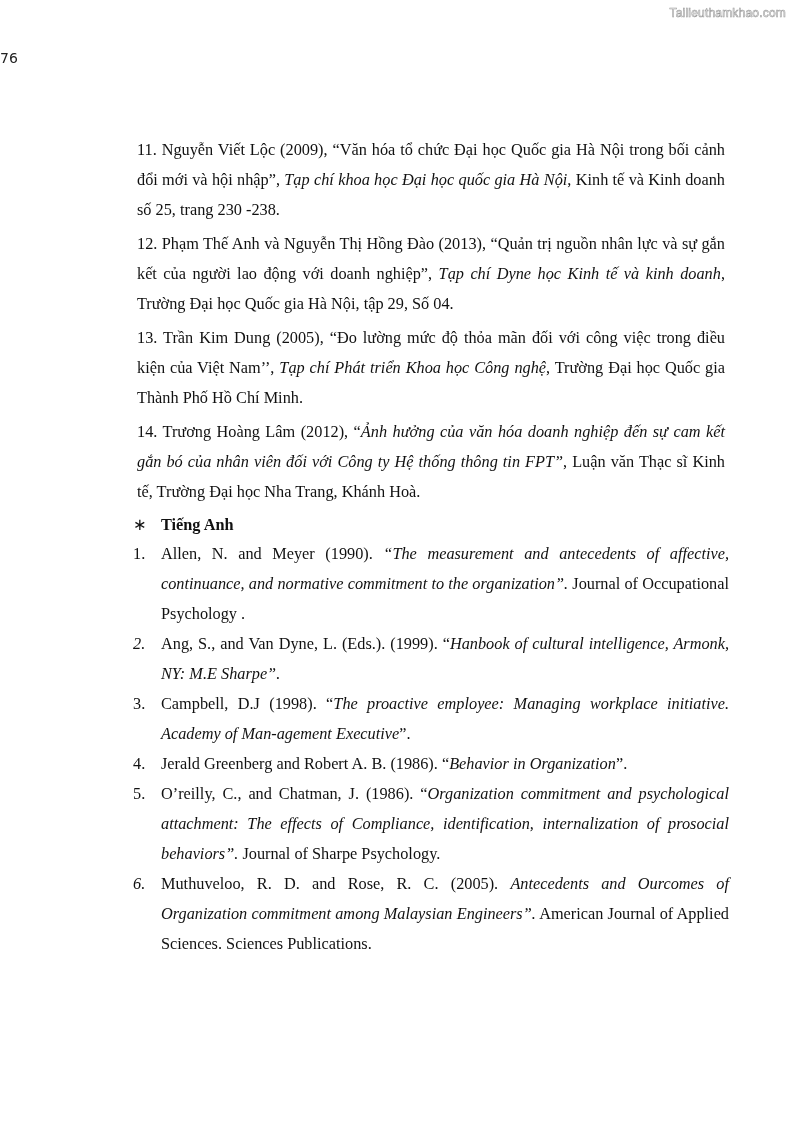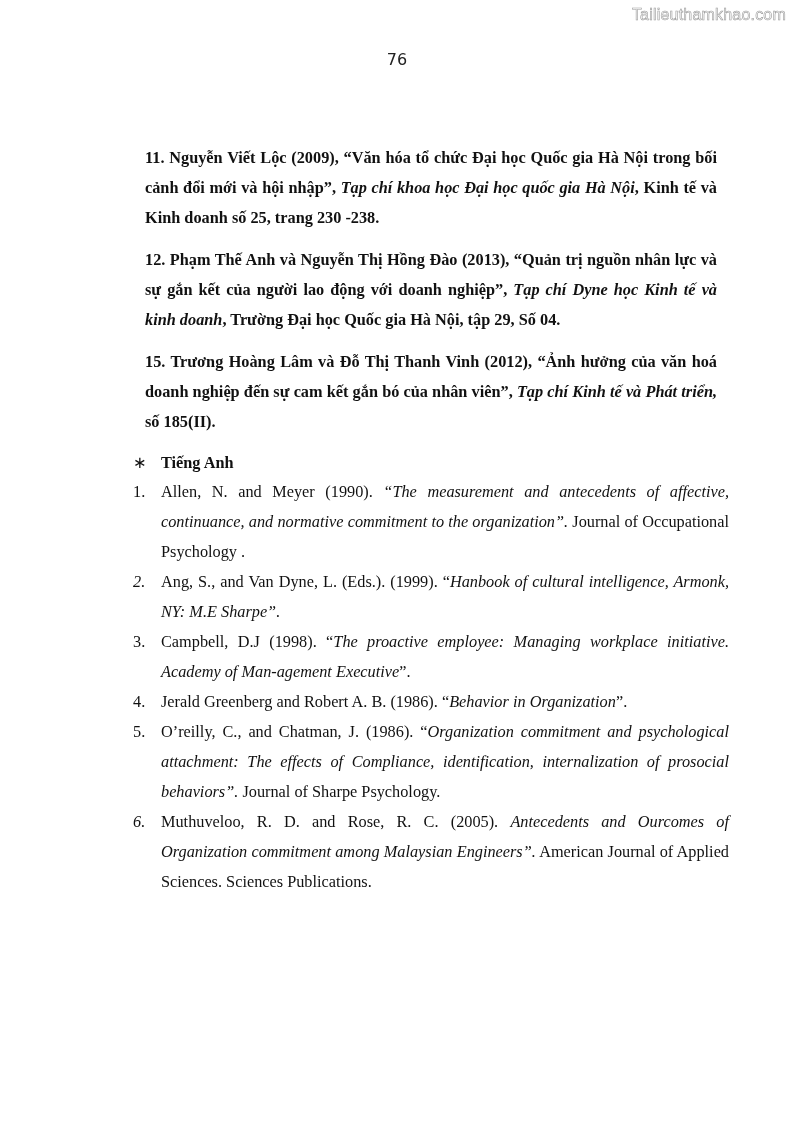--- a/index.html
+++ b/index.html
@@ -1,31 +1,31 @@
 <!DOCTYPE html>
 <html><head>
   <meta charset="utf-8">
   <style>
     html, body { margin: 0; padding: 0; background: #ffffff; }
     body { width: 794px; height: 1123px; position: relative; overflow: hidden; color: #111; }
     .watermark {
       position: absolute; right: 8px; top: 6px;
-      font-family: "Liberation Sans", sans-serif; font-size: 16px;
+      font-family: "Liberation Sans", sans-serif; font-size: 12px;
       color: #ffffff; -webkit-text-stroke: 0.6px #9a9a9a; letter-spacing: 0.2px;
     }
     .page-number {
-      position: absolute; left: 0; right: 0; top: 50px; text-align: center;
-      font-family: "DejaVu Sans", sans-serif; font-size: 16px; color: #222;
+      position: absolute; left: 0; right: 0; top: 50px; text-align: left;
+      font-family: "DejaVu Sans", sans-serif; font-size: 14px; color: #222;
     }
     .content {
       position: absolute; left: 133px; top: 131px; width: 596px;
       font-family: "Liberation Serif", serif; font-size: 16.3px; line-height: 30px;
       color: #111;
     }
-    .ref { text-align: justify; margin: 12px; font-weight: bold; }
+    .ref { text-align: justify; margin: 4px; }
     .ref i { font-style: italic; }
     .section-head {
       display: flex; margin: 0; height: 28px; line-height: 28px; font-weight: bold;
     }
     .section-head .bullet { width: 28px; font-weight: normal; }
     .eng {
       display: flex; margin: 0;
     }
     .eng .num { width: 28px; flex: 0 0 28px; }
     .eng .num.italic { font-style: italic; }
@@ -42,22 +42,26 @@
 
   <p class="ref">
     <span>11.</span>
     <span>Nguyễn Viết Lộc (2009), “Văn hóa tổ chức Đại học Quốc gia Hà Nội trong bối cảnh đổi mới và hội nhập”, </span><i>Tạp chí khoa học Đại học quốc gia Hà Nội</i><span>, Kinh tế và Kinh doanh  số 25, trang 230 -238.</span>
   </p>
   <p class="ref">
     <span>12.</span>
     <span>Phạm Thế Anh và Nguyễn Thị Hồng Đào (2013), “Quản trị nguồn nhân lực và sự gắn kết của người lao động với doanh nghiệp”, </span><i>Tạp chí Dyne học Kinh tế và kinh doanh</i><span>, Trường Đại học Quốc gia Hà Nội, tập 29, Số 04.</span>
   </p>
   <p class="ref">
-    <span>15.</span>
-    <span>Trương Hoàng Lâm và Đỗ Thị Thanh Vinh (2012), “Ảnh hưởng của văn hoá doanh nghiệp đến sự cam kết gắn bó của nhân viên”, </span><i>Tạp chí Kinh tế và Phát triển,</i><span> số 185(II).</span>
+    <span>13.</span>
+    <span>Trần Kim Dung (2005), “Đo lường mức độ thỏa mãn đối với công việc trong điều kiện của Việt Nam’’, </span><i>Tạp chí Phát triển Khoa học Công nghệ</i><span>, Trường Đại học Quốc gia Thành Phố Hồ Chí Minh.</span>
+  </p>
+  <p class="ref">
+    <span>14.</span>
+    <span>Trương Hoàng Lâm (2012), “</span><i>Ảnh hưởng của văn hóa doanh nghiệp đến sự cam kết gắn bó của nhân viên đối với Công ty Hệ thống thông tin FPT”</i><span>, Luận văn Thạc sĩ Kinh tế, Trường Đại học Nha Trang, Khánh Hoà.</span>
   </p>
 
   <div class="section-head">
     <span class="bullet">∗</span>
     <span>Tiếng Anh</span>
   </div>
 
   <div class="eng">
     <span class="num">1.</span>
     <div class="body"><span>Allen, N. and Meyer (1990). </span><i>“The measurement and antecedents of affective, continuance, and normative commitment to the organization”.</i><span> Journal of Occupational Psychology .</span></div>

